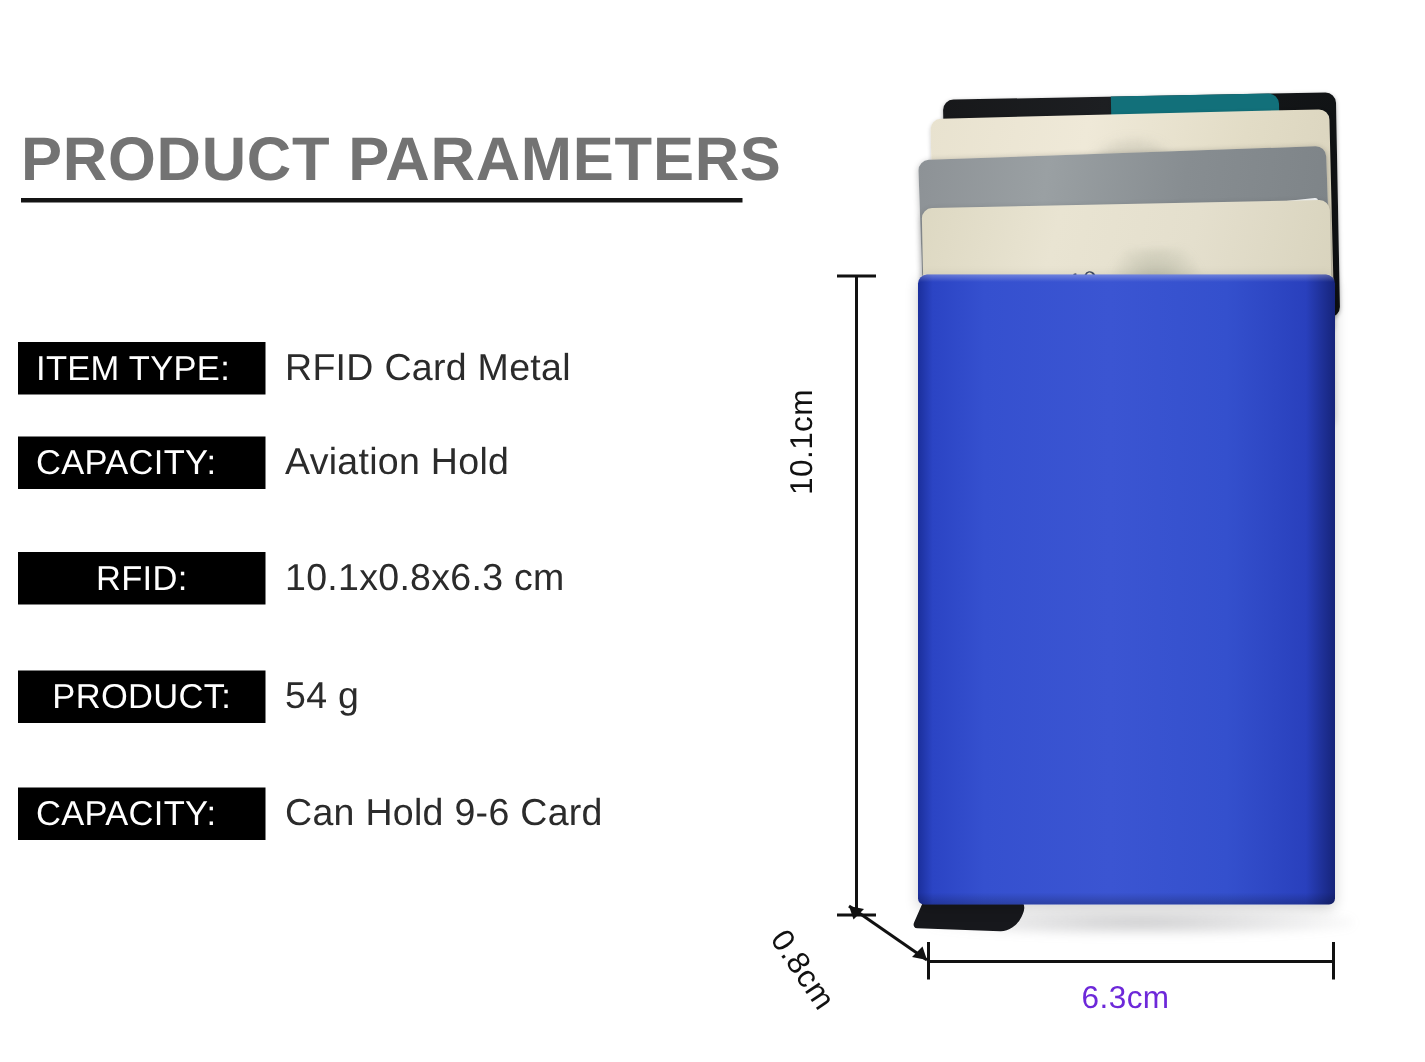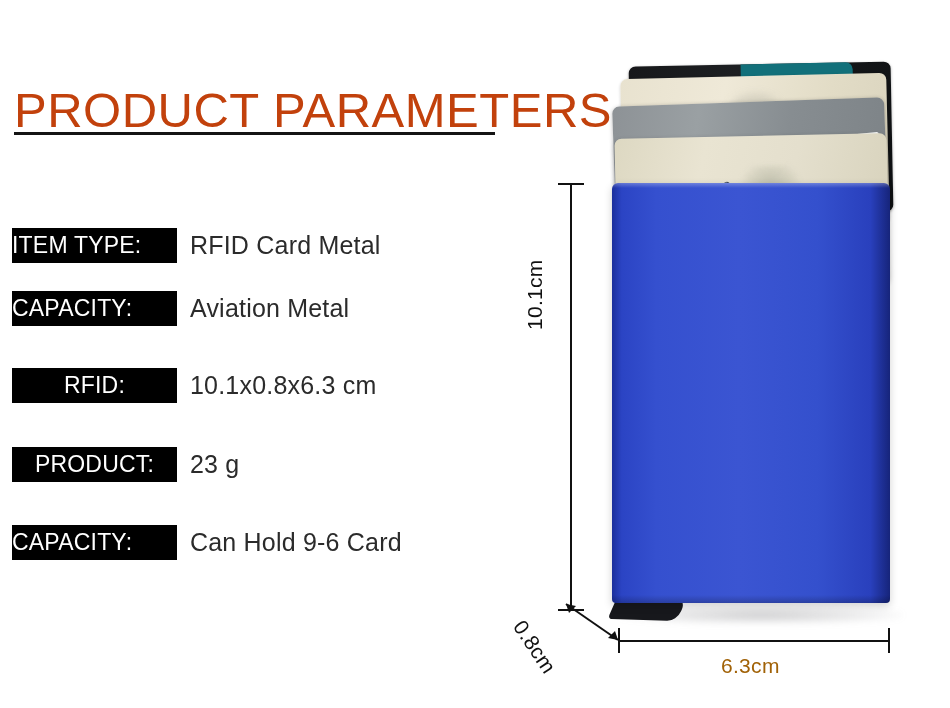--- a/index.html
+++ b/index.html
@@ -14,24 +14,24 @@
     overflow: hidden;
     font-family: "Liberation Sans", sans-serif;
     color: #1a1a1a;
   }
 
   
   #page-title {
     position: absolute;
     left: 14px;
     top: 86px;
-    font-size: 49px;
-    font-weight: 400;
+    font-size: 41px;
+    font-weight: 700;
     letter-spacing: 0.5px;
-    color: #c2410c;
+    color: #737373;
     white-space: nowrap;
     line-height: 1;
   }
   #title-underline {
     position: absolute;
     left: 14px;
     top: 132px;
     width: 481px;
     height: 3px;
     background: #141414;
@@ -56,21 +56,21 @@
     font-weight: 400;
     display: flex;
     align-items: center;
     justify-content: center;
     letter-spacing: 0.2px;
     white-space: nowrap;
     box-sizing: border-box;
   }
   .spec-label.lbl-left {
     justify-content: flex-start;
-    padding-left: 0;
+    padding-left: 12px;
   }
   .spec-value {
     position: absolute;
     left: 190px;
     height: 35px;
     display: flex;
     align-items: center;
     font-size: 25px;
     font-weight: 400;
     color: #2b2b2b;
@@ -406,21 +406,21 @@
     left: 888px;
     top: 628px;
     width: 2px;
     height: 25px;
   }
   #dim-h-label {
     position: absolute;
     left: 721px;
     top: 654px;
     font-size: 21px;
-    color: #a16207;
+    color: #6d28d9;
     white-space: nowrap;
     letter-spacing: 0.3px;
   }
 
   #dim-d-svg {
     position: absolute;
     left: 520px;
     top: 580px;
     width: 130px;
     height: 80px;
@@ -444,31 +444,31 @@
 <div id="page-title">PRODUCT PARAMETERS</div>
 <div id="title-underline"></div>
 
 <div class="spec-row row-0">
   <div class="spec-label lbl-left">ITEM TYPE:</div>
   <div class="spec-value">RFID Card Metal</div>
 </div>
 
 <div class="spec-row row-1">
   <div class="spec-label lbl-left">CAPACITY:</div>
-  <div class="spec-value">Aviation Metal</div>
+  <div class="spec-value">Aviation Hold</div>
 </div>
 
 <div class="spec-row row-2">
   <div class="spec-label">RFID:</div>
   <div class="spec-value">10.1x0.8x6.3 cm</div>
 </div>
 
 <div class="spec-row row-3">
   <div class="spec-label">PRODUCT:</div>
-  <div class="spec-value">23  g</div>
+  <div class="spec-value">54  g</div>
 </div>
 
 <div class="spec-row row-4">
   <div class="spec-label lbl-left">CAPACITY:</div>
   <div class="spec-value">Can Hold 9-6 Card</div>
 </div>
 
 <div id="product-photo">
 
   <div class="card" id="card-black">

